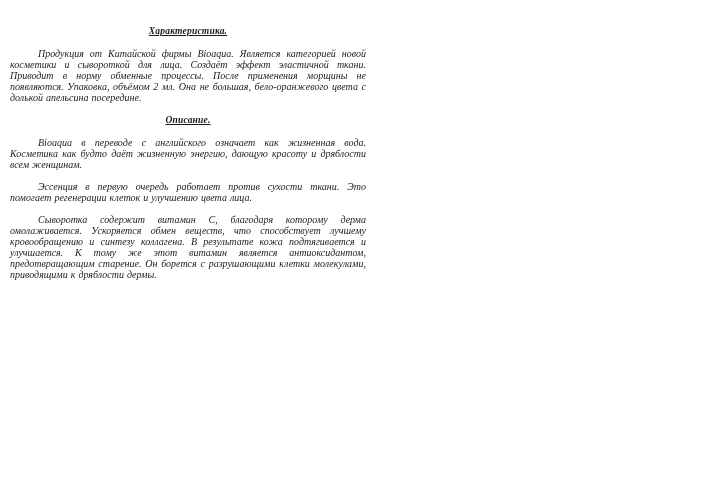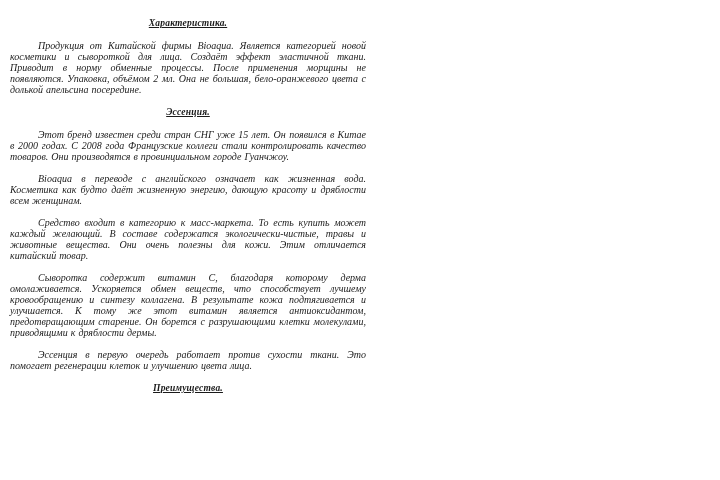--- a/index.html
+++ b/index.html
@@ -16,21 +16,21 @@
     left: 0;
     width: 720px;
     height: 480px;
     background: #ffffff;
     font-family: "Liberation Serif", "DejaVu Serif", serif;
     font-style: italic;
     color: #1a1a1a;
   }
   .column {
     position: absolute;
-    top: 6px;
+    top: 14px;
     left: 10px;
     width: 356px;
   }
   .hd {
     font-size: 9.5px;
     font-weight: bold;
     text-align: center;
     text-decoration: underline;
     margin: 12px 0 12px 0;
     letter-spacing: 0.2px;
@@ -47,29 +47,26 @@
 </head>
 <body>
 
 <div class="page">
   <div class="column">
 
     <h2 class="hd">Характеристика.</h2>
 
     <p class="para">Продукция от Китайской фирмы Bioaqua. Является категорией новой косметики и сывороткой для лица. Создаёт эффект эластичной ткани. Приводит в норму обменные процессы. После применения морщины не появляются. Упаковка, объёмом 2 мл. Она не большая, бело-оранжевого цвета с долькой апельсина посередине.</p>
 
-    <h2 class="hd">Эссенция.</h2>
+    <h2 class="hd">Описание.</h2>
 
-    <p class="para">Этот бренд известен среди стран СНГ уже 15 лет. Он появился в Китае в 2000 годах. С 2008 года Французские коллеги стали контролировать качество товаров. Они производятся в провинциальном городе Гуанчжоу.</p>
 
 
     <p class="para">Bioaqua в переводе с английского означает как жизненная вода. Косметика как будто даёт жизненную энергию, дающую красоту и дряблости всем женщинам.</p>
 
-    <p class="para">Средство входит в категорию к масс-маркета. То есть купить может каждый желающий. В составе содержатся экологически-чистые, травы и животные вещества. Они очень полезны для кожи. Этим отличается китайский товар.</p>
+
+    <p class="para">Эссенция в первую очередь работает против сухости ткани. Это помогает регенерации клеток и улучшению цвета лица.</p>
 
     <p class="para">Сыворотка содержит витамин С, благодаря которому дерма омолаживается. Ускоряется обмен веществ, что способствует лучшему кровообращению и синтезу коллагена. В результате кожа подтягивается и улучшается. К тому же этот витамин является антиоксидантом, предотвращающим старение. Он борется с разрушающими клетки молекулами, приводящими к дряблости дермы.</p>
 
-    <p class="para">Эссенция в первую очередь работает против сухости ткани. Это помогает регенерации клеток и улучшению цвета лица.</p>
-
-    <h2 class="hd">Преимущества.</h2>
 
   </div>
 </div>
 
 </body></html>

